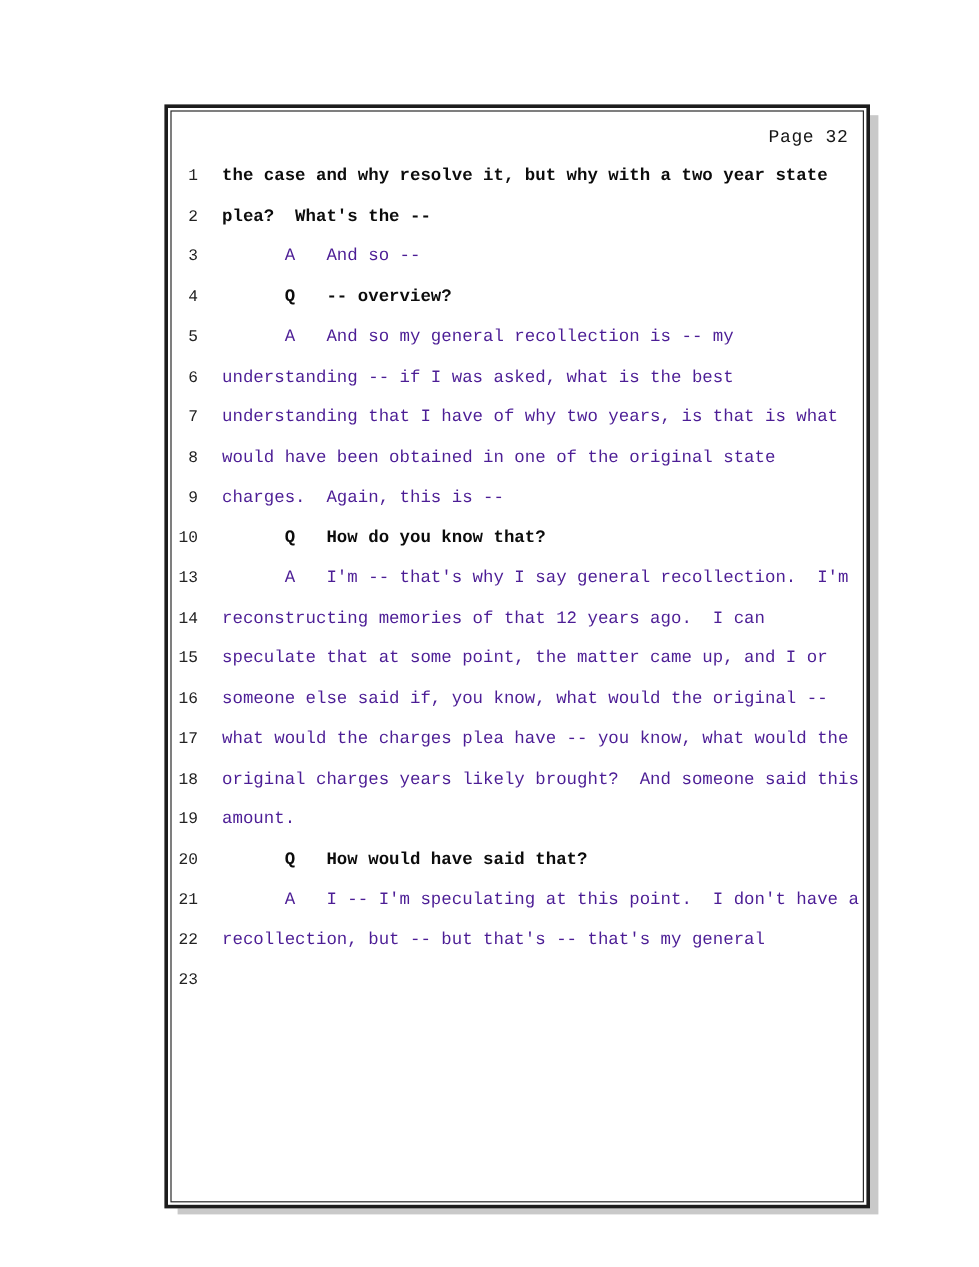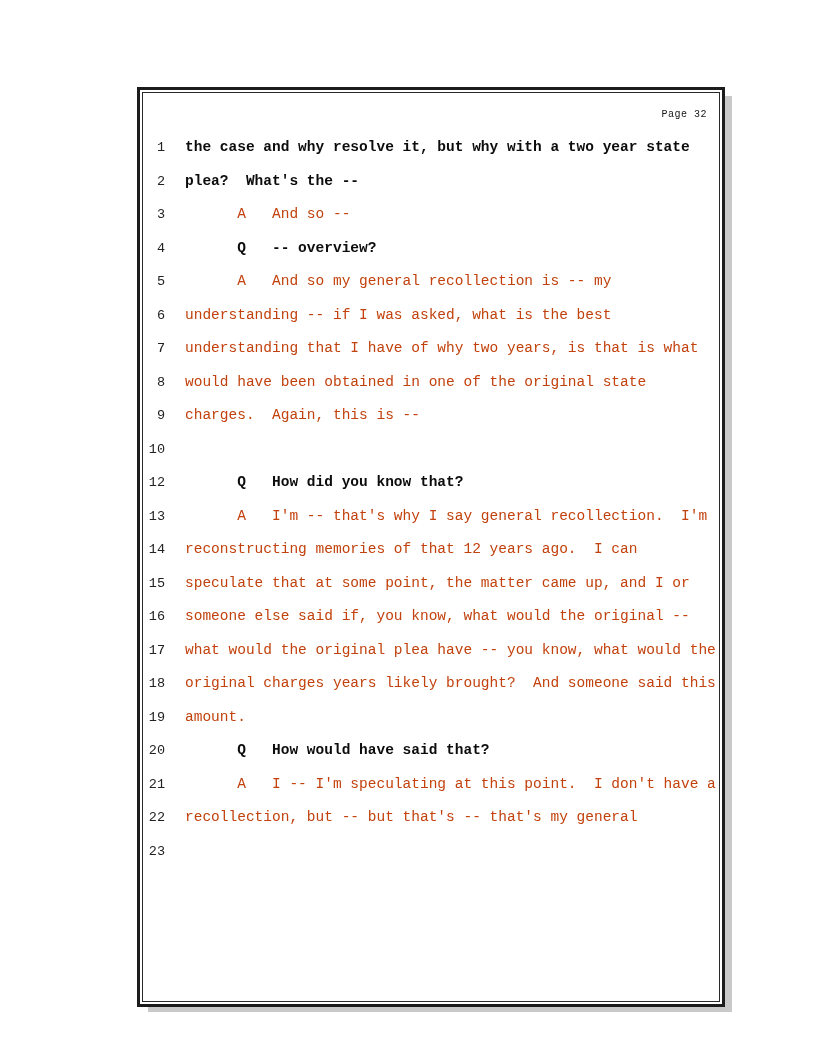--- a/index.html
+++ b/index.html
@@ -29,21 +29,21 @@
     width: 100%;
     height: 100%;
     border: 1px solid #2a2a2a;
     background: #ffffff;
     overflow: hidden;
   }
   .page-header {
     margin-top: 12px;
     padding-right: 12px;
     text-align: right;
-    font-size: 10px;
+    font-size: 15px;
     line-height: 20px;
     letter-spacing: 0.5px;
   }
   .lines {
     margin-top: 6px;
   }
   .line {
     display: flex;
     align-items: baseline;
     line-height: 33.5px;
@@ -51,21 +51,21 @@
     white-space: pre;
   }
   .line .num {
     flex: 0 0 22px;
     text-align: right;
     font-size: 13.5px;
     color: #222222;
   }
   .line .text {
     padding-left: 20px;
-    color: #c2410c;
+    color: #4c1d95;
   }
   .line.bold .text {
     font-weight: bold;
     color: #0c0c0c;
     font-family: Liberation Mono, monospace;
   }
 </style>
 </head>
 <body>
 
@@ -104,44 +104,41 @@
         <div class="line">
     <span class="num">8</span>
     <span class="text">would have been obtained in one of the original state</span>
   </div>
         <div class="line">
     <span class="num">9</span>
     <span class="text">charges.  Again, this is --</span>
   </div>
         <div class="line bold">
     <span class="num">10</span>
-  </div>
-        <div class="line bold">
-    <span class="num">12</span>
-    <span class="text">      Q   How did you know that?</span>
+    <span class="text">      Q   How do you know that?</span>
   </div>
         <div class="line">
     <span class="num">13</span>
     <span class="text">      A   I'm -- that's why I say general recollection.  I'm</span>
   </div>
         <div class="line">
     <span class="num">14</span>
     <span class="text">reconstructing memories of that 12 years ago.  I can</span>
   </div>
         <div class="line">
     <span class="num">15</span>
     <span class="text">speculate that at some point, the matter came up, and I or</span>
   </div>
         <div class="line">
     <span class="num">16</span>
     <span class="text">someone else said if, you know, what would the original --</span>
   </div>
         <div class="line">
     <span class="num">17</span>
-    <span class="text">what would the original plea have -- you know, what would the</span>
+    <span class="text">what would the charges plea have -- you know, what would the</span>
   </div>
         <div class="line">
     <span class="num">18</span>
     <span class="text">original charges years likely brought?  And someone said this</span>
   </div>
         <div class="line">
     <span class="num">19</span>
     <span class="text">amount.</span>
   </div>
         <div class="line bold">

